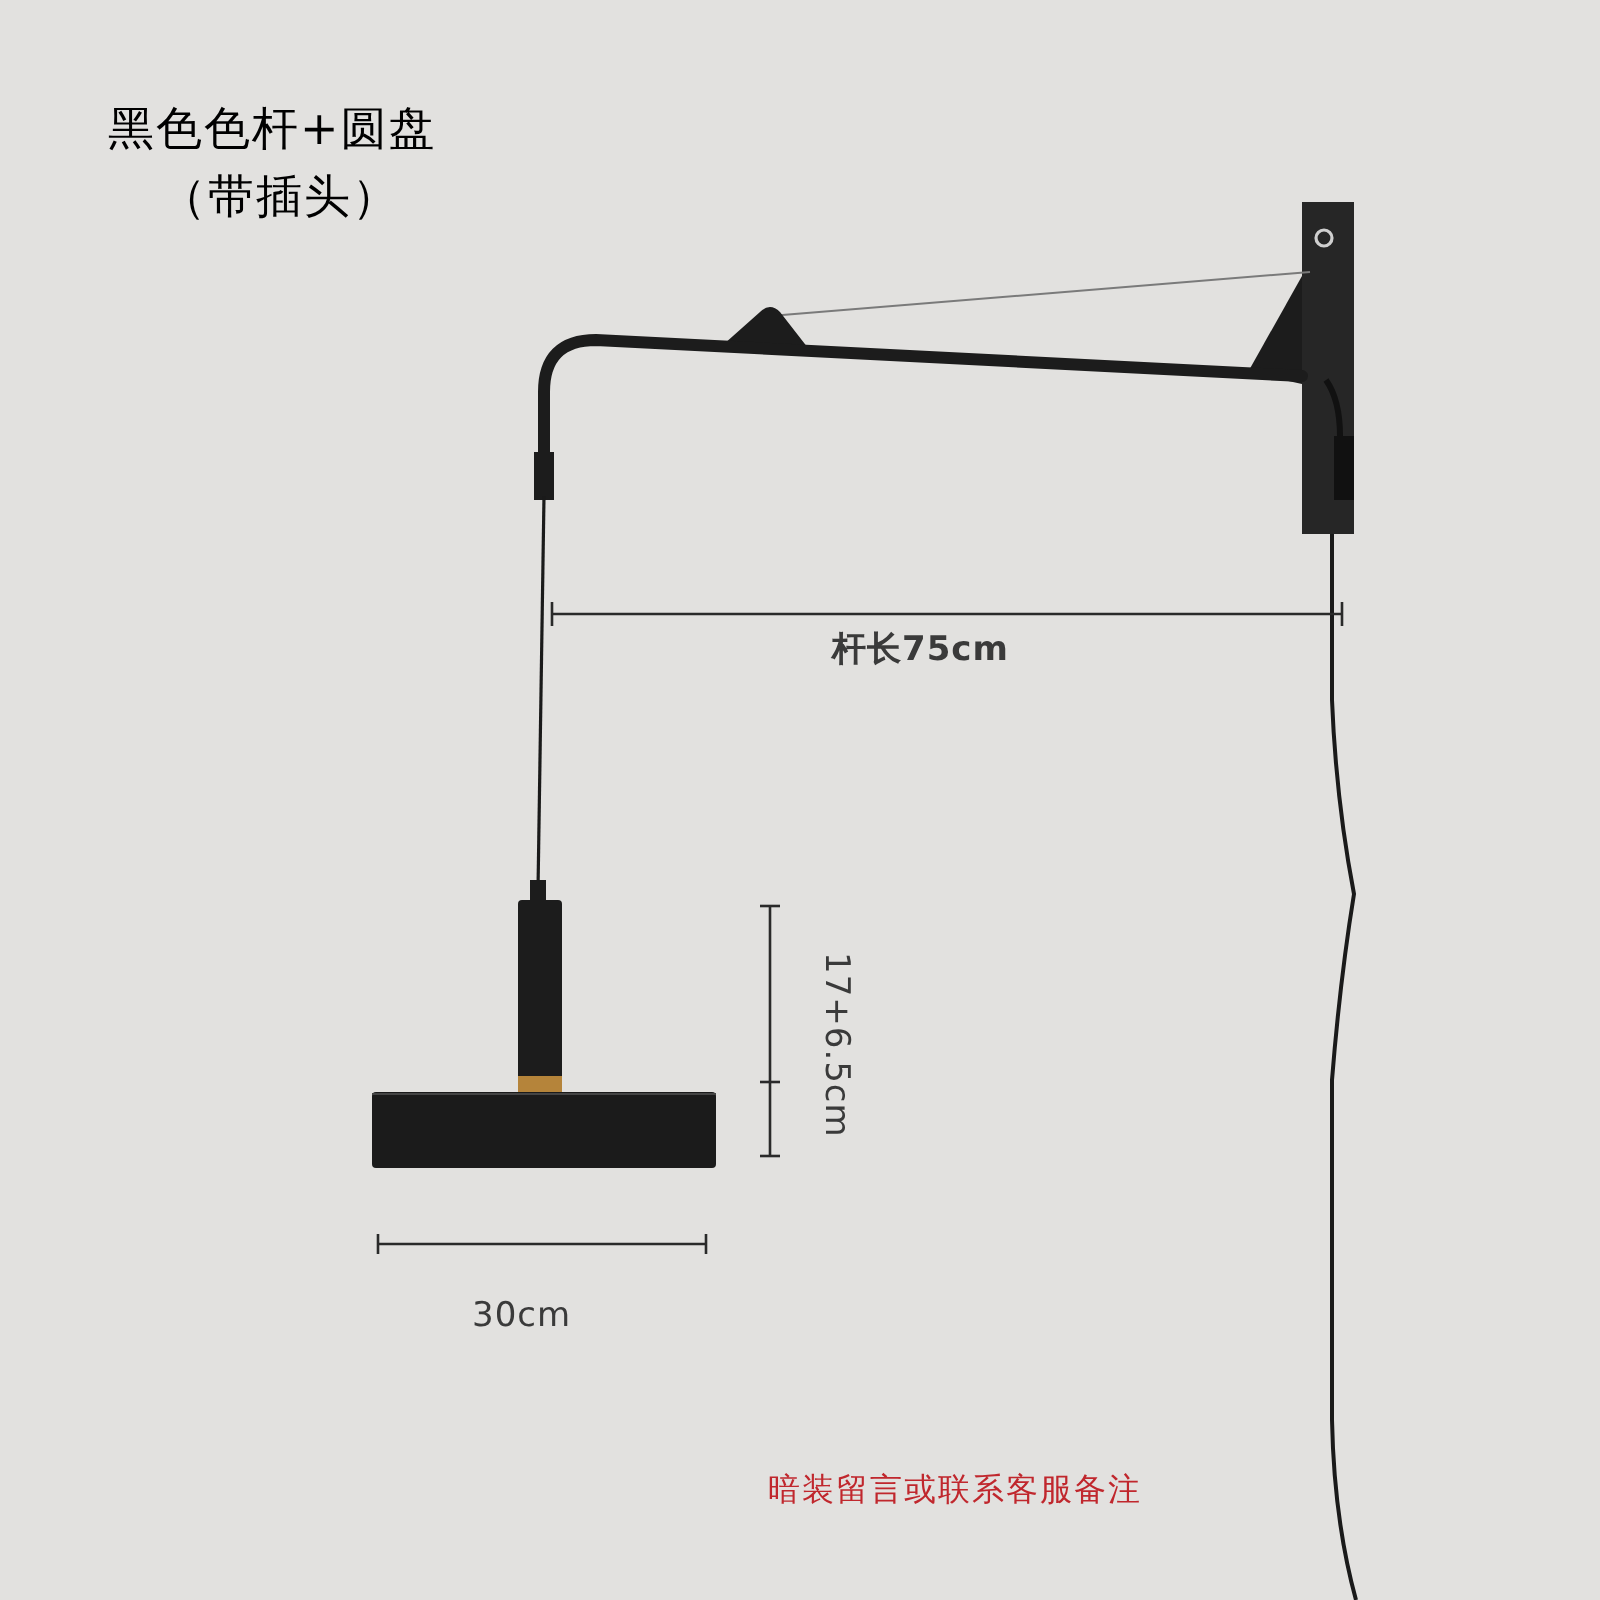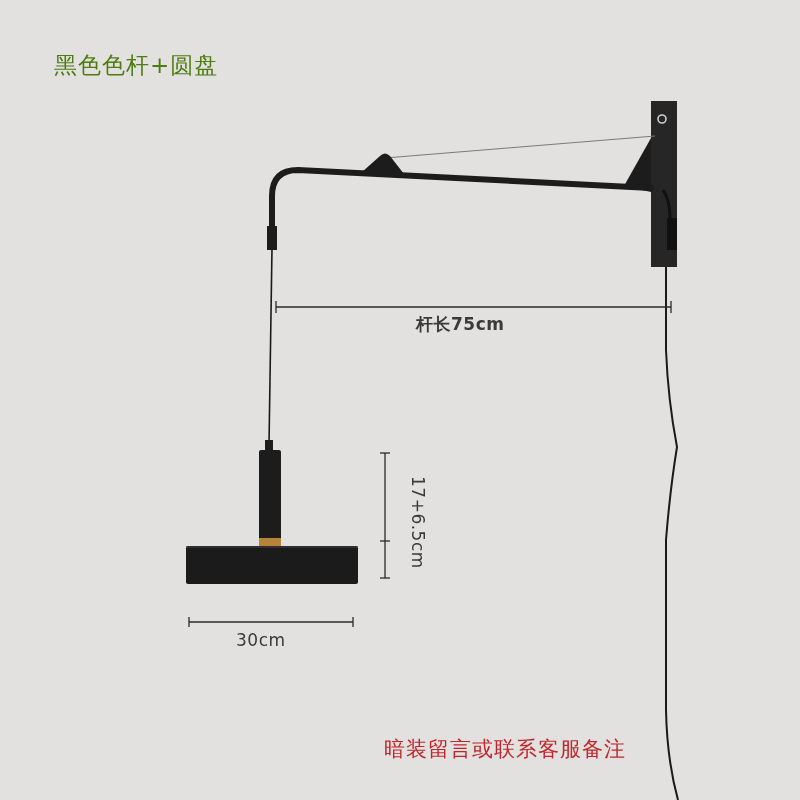--- a/index.html
+++ b/index.html
@@ -7,53 +7,54 @@
     width: 800px; height: 800px;
     background: #e2e1df;
     position: relative;
     overflow: hidden;
     font-family: "DejaVu Sans", "Liberation Sans", sans-serif;
   }
   .title {
     position: absolute;
     left: 54px; top: 48px;
     font-size: 23px;
-    color: #4d7c0f;
+    color: #000000;
     line-height: 34px;
     letter-spacing: 1px;
   }
   .title .sub { display: block; padding-left: 26px; }
   .dim-label {
     position: absolute;
     color: #3a3a3a;
     font-size: 17px;
     letter-spacing: 0.5px;
   }
   .rod-label { left: 416px; top: 313px; font-weight: bold; }
-  .width-label { left: 236px; top: 630px; }
+  .width-label { left: 236px; top: 648px; }
   .height-label {
     left: 408px; top: 476px;
     transform-origin: left top;
     transform: rotate(90deg) translate(0, -20px);
     white-space: nowrap;
   }
   .note {
     position: absolute;
     left: 384px; top: 735px;
     color: #c0272d;
-    font-size: 21px;
+    font-size: 16px;
     letter-spacing: 1px;
   }
   svg.scene { position: absolute; left: 0; top: 0; }
 </style>
 </head>
 <body>
 
 <div class="title">
   <span>黑色色杆+圆盘</span>
+  <span class="sub">（带插头）</span>
 </div>
 
 <svg class="scene" width="800" height="800" viewBox="0 0 800 800">
 
   <rect x="651" y="101" width="26" height="166" fill="#262626"></rect>
   <circle cx="662" cy="119" r="4" fill="none" stroke="#cfcfcf" stroke-width="1.6"></circle>
 
   <polygon points="651,138 651,192 624,186" fill="#1c1c1c"></polygon>
 
   <line x1="385" y1="158" x2="655" y2="136" stroke="#7a7a7a" stroke-width="1"></line>

